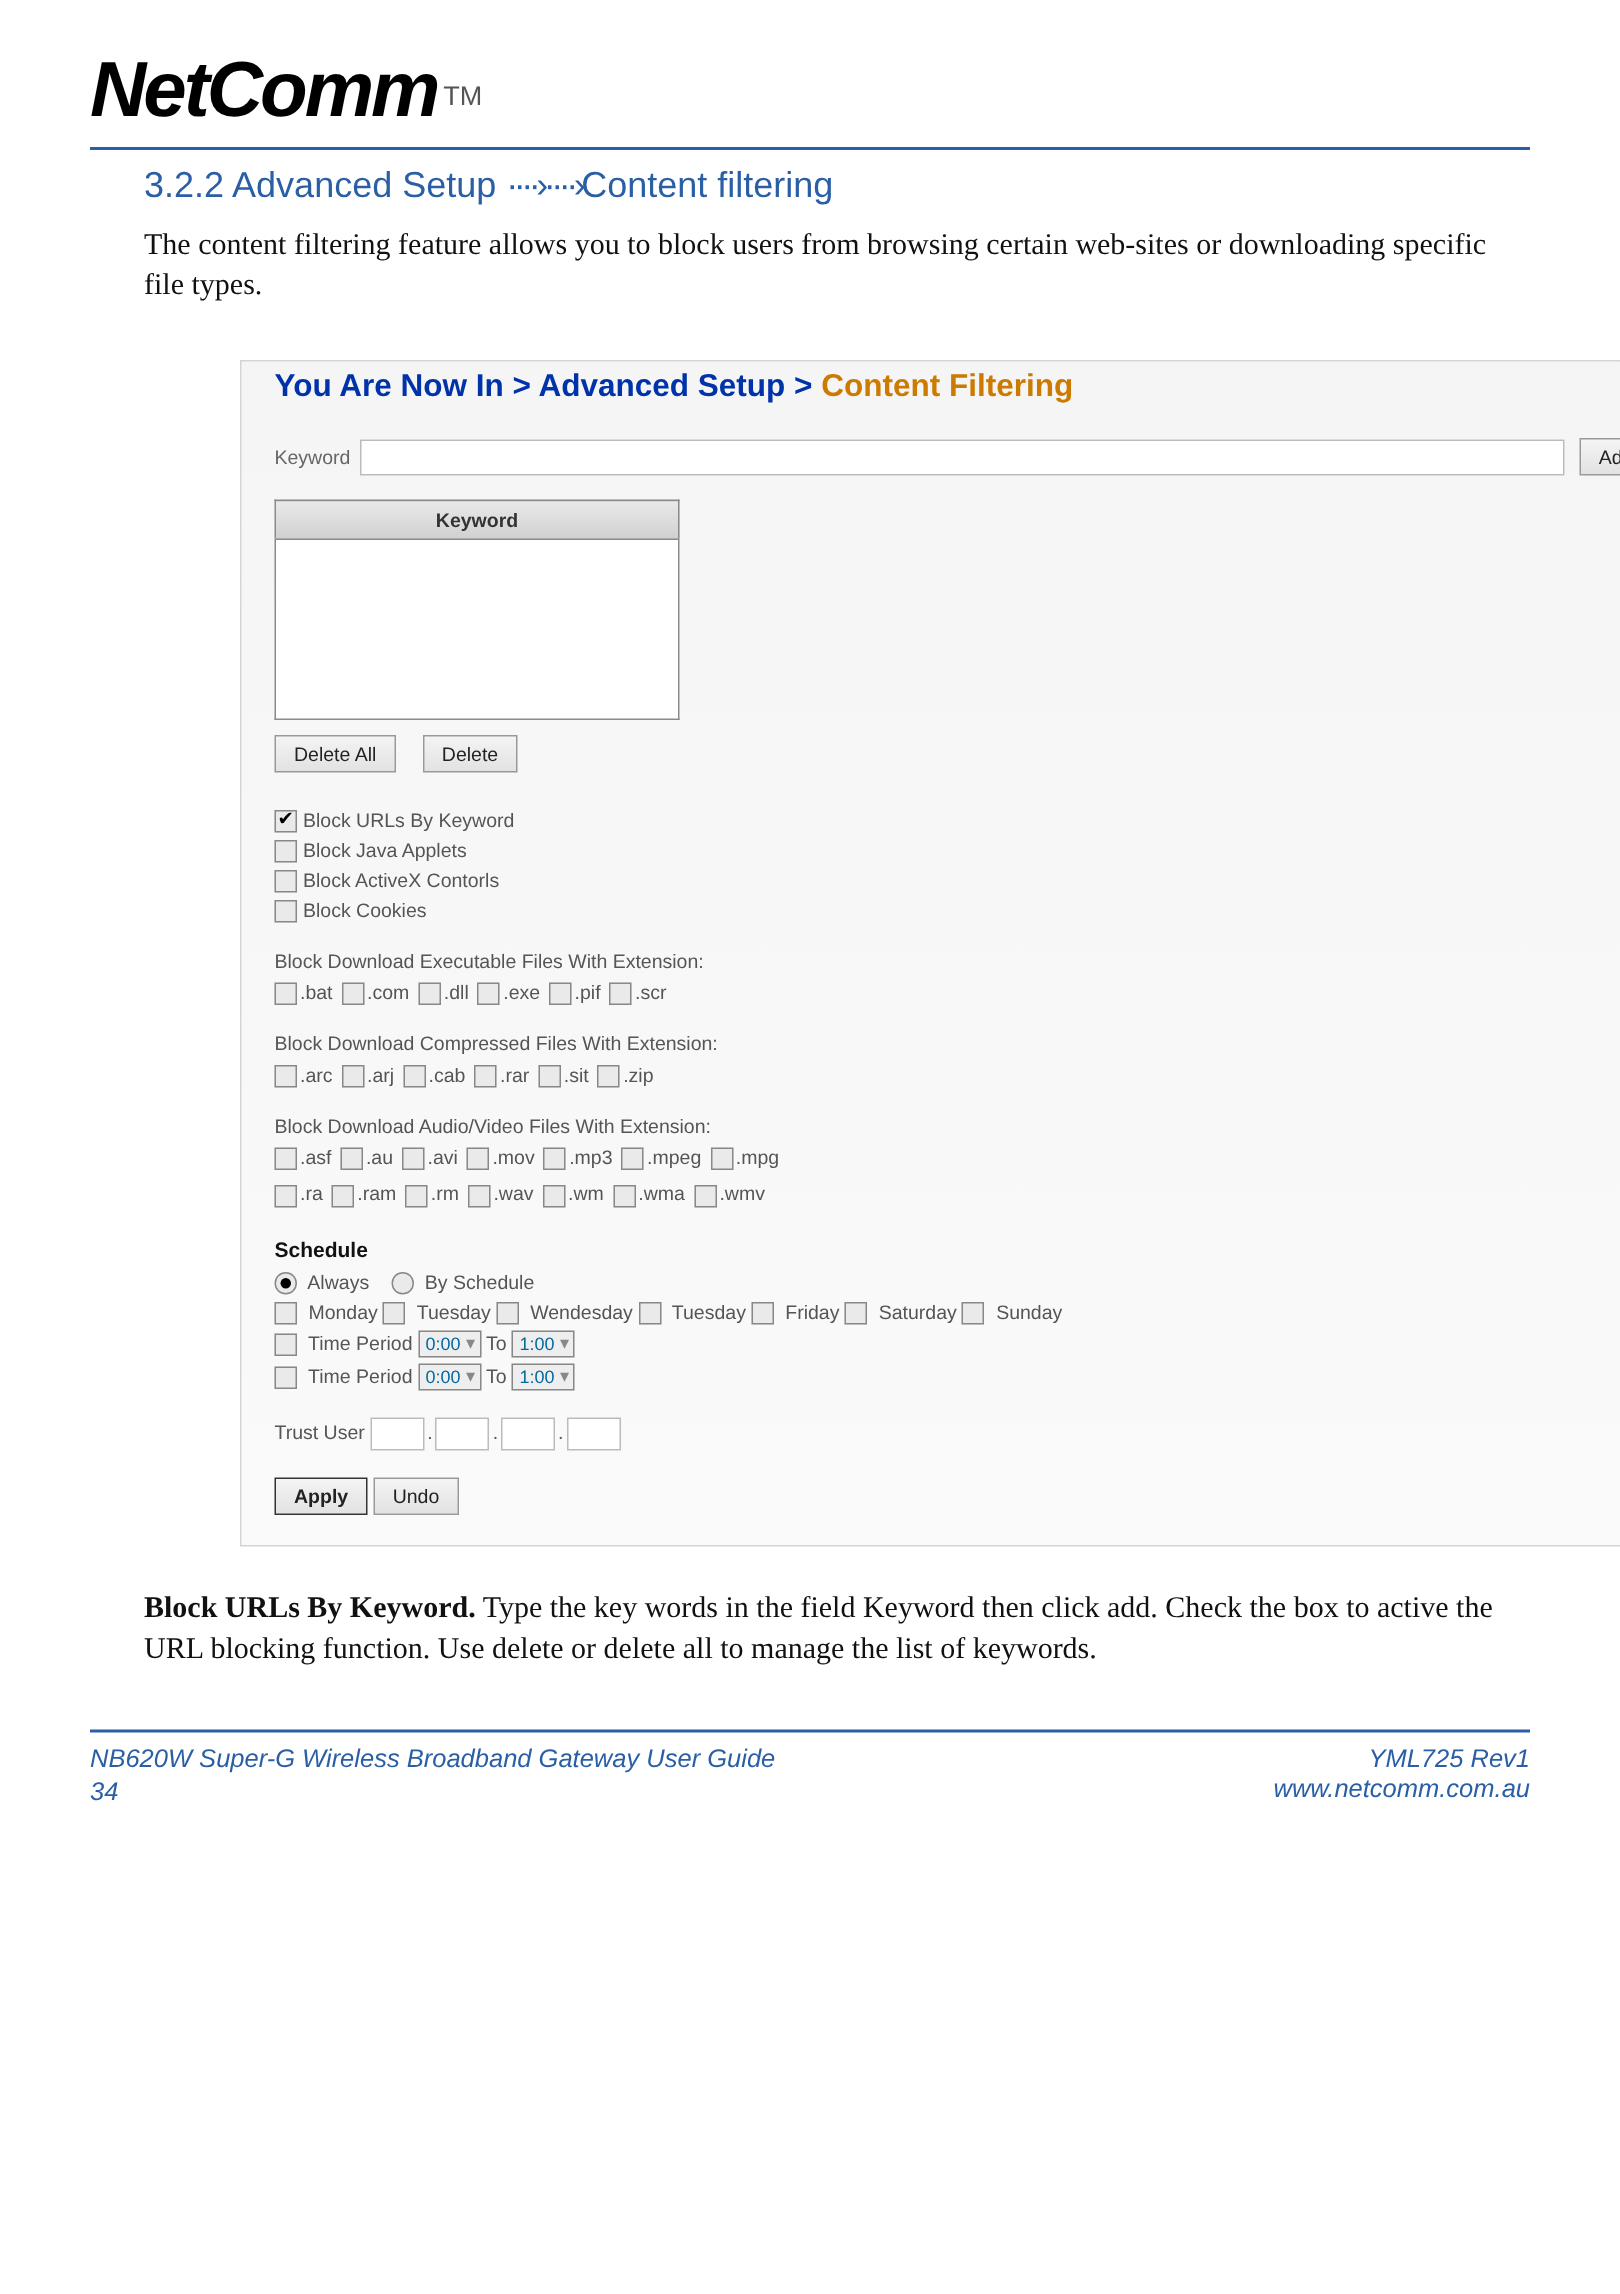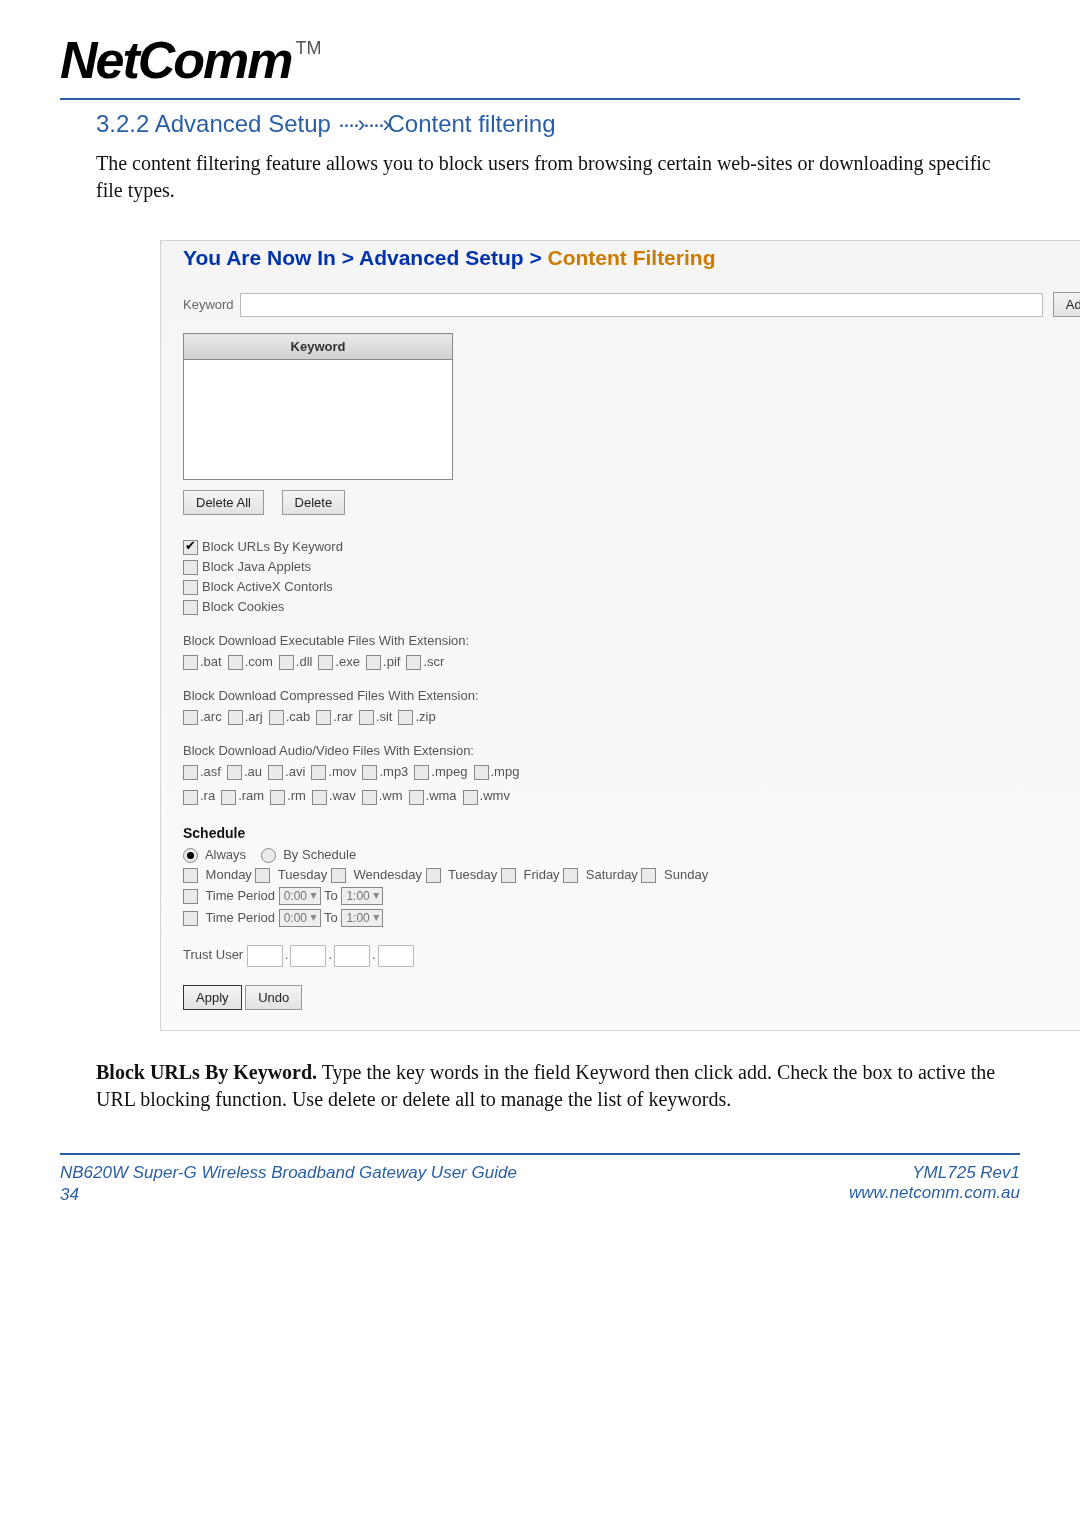--- a/index.html
+++ b/index.html
@@ -1,18 +1,18 @@
 <!DOCTYPE html>
 <html><head>
 <meta charset="utf-8">
 <style>
   * { margin: 0; padding: 0; box-sizing: border-box; }
   body { font-family: Georgia, 'Times New Roman', serif; background: #fff; color: #000; width: 1080px; margin: 0 auto; }
   .page { padding: 30px 60px; }
-  .logo-row { display: flex; align-items: flex-start; margin-bottom: 8px; }
+  .logo-row { display: flex; align-items: center; margin-bottom: 8px; }
   .logo { font-family: Impact, 'Arial Black', sans-serif; font-style: italic; font-weight: 900; font-size: 52px; letter-spacing: -2px; color: #000; }
   .tm { font-family: Arial, sans-serif; font-size: 18px; color: #555; margin-left: 4px; margin-top: 8px; font-style: normal; font-weight: normal; }
   .hr-top { border: none; border-top: 2px solid #2a5fa5; margin-bottom: 10px; }
   .section-title { font-family: 'Segoe UI', 'Trebuchet MS', Arial, sans-serif; font-size: 24px; color: #2a5fa5; font-weight: normal; margin: 6px 0 12px 36px; }
   .arrow { font-family: Arial, sans-serif; letter-spacing: -3px; }
   .intro { font-family: Georgia, 'Times New Roman', serif; font-size: 20px; color: #111; margin: 0 0 36px 36px; line-height: 1.35; }
   .shot { width: 965px; margin-left: 100px; margin-bottom: 28px; border: 1px solid #d4d4d4; background: linear-gradient(#f5f5f5,#fafafa); padding: 5px 22px 20px 22px; font-family: Verdana, Arial, sans-serif; font-size: 13px; color: #555; }
   .crumb { font-family: 'Trebuchet MS', Arial, sans-serif; font-size: 21px; font-weight: bold; margin-bottom: 22px; }
   .crumb .blue { color: #0033aa; }
   .crumb .orange { color: #cc7a00; }
@@ -29,21 +29,21 @@
   .cb-line { margin: 4px 0; color: #555; }
   .cb { display: inline-block; width: 15px; height: 15px; border: 1px solid #888; background: #eaeaea; vertical-align: middle; margin-right: 4px; position: relative; }
   .cb.checked::after { content: '✔'; position: absolute; top: -3px; left: 1px; font-size: 13px; color: #000; }
   .blocksec { margin: 18px 0 6px 0; color: #555; }
   .ext-row { margin-bottom: 8px; }
   .ext-row .cb { margin-right: 2px; }
   .ext { margin-right: 6px; }
   .sched-title { font-weight: bold; color: #111; margin-top: 20px; margin-bottom: 6px; font-size: 14px; }
   .radio { display: inline-block; width: 15px; height: 15px; border: 1px solid #888; border-radius: 50%; background: #eaeaea; vertical-align: middle; margin-right: 4px; position: relative; }
   .radio.checked::after { content: ''; position: absolute; top: 3px; left: 3px; width: 7px; height: 7px; background: #000; border-radius: 50%; }
-  .selbox { display: inline-block; border: 1px solid #888; background: #eee; color: #737373; padding: 1px 4px; font-size: 12px; min-width: 42px; position: relative; }
+  .selbox { display: inline-block; border: 1px solid #888; background: #eee; color: #0369a1; padding: 1px 4px; font-size: 12px; min-width: 42px; position: relative; }
   .selbox::after { content: '▾'; position: absolute; right: 3px; top: 0; color: #888; }
   .trust .mini { display: inline-block; width: 36px; height: 22px; border: 1px solid #bbb; background: #fff; vertical-align: middle; }
   .dot { margin: 0 2px; }
   .body-after { font-family: Georgia, 'Times New Roman', serif; font-size: 20px; color: #111; margin: 0 0 40px 36px; line-height: 1.35; }
   .hr-bottom { border: none; border-top: 2px solid #2a5fa5; margin-top: 28px; }
   .footer { display: flex; justify-content: space-between; align-items: flex-start; margin-top: 8px; font-family: 'Segoe UI', 'Trebuchet MS', Arial, sans-serif; font-style: italic; color: #2a5fa5; font-size: 17px; }
   .footer .right { text-align: right; }
   .pagenum { color: #2a5fa5; margin-top: 2px; }
 </style>
 </head>
@@ -134,21 +134,21 @@
       <span>To</span>
       <span class="selbox">1:00</span>
     </div>
 
     <div class="cb-line trust" style="margin-top:18px;">
       <span>Trust User</span>
       <span class="mini"></span><span class="dot">.</span><span class="mini"></span><span class="dot">.</span><span class="mini"></span><span class="dot">.</span><span class="mini"></span>
     </div>
 
     <div style="margin-top:18px;">
-      <span class="btn" style="border:1px solid #333;">Apply</span>
+      <span class="btn" style="border:1px solid #333;font-weight:bold;">Apply</span>
       <span class="btn">Undo</span>
     </div>
 
   </div>
 
   <p class="body-after">
     <b>Block URLs By Keyword.</b><span> Type the key words in the field Keyword then click add. Check the box to active the URL blocking function.  Use delete or delete all to manage the list of keywords.</span>
   </p>
 
   <hr class="hr-bottom">

